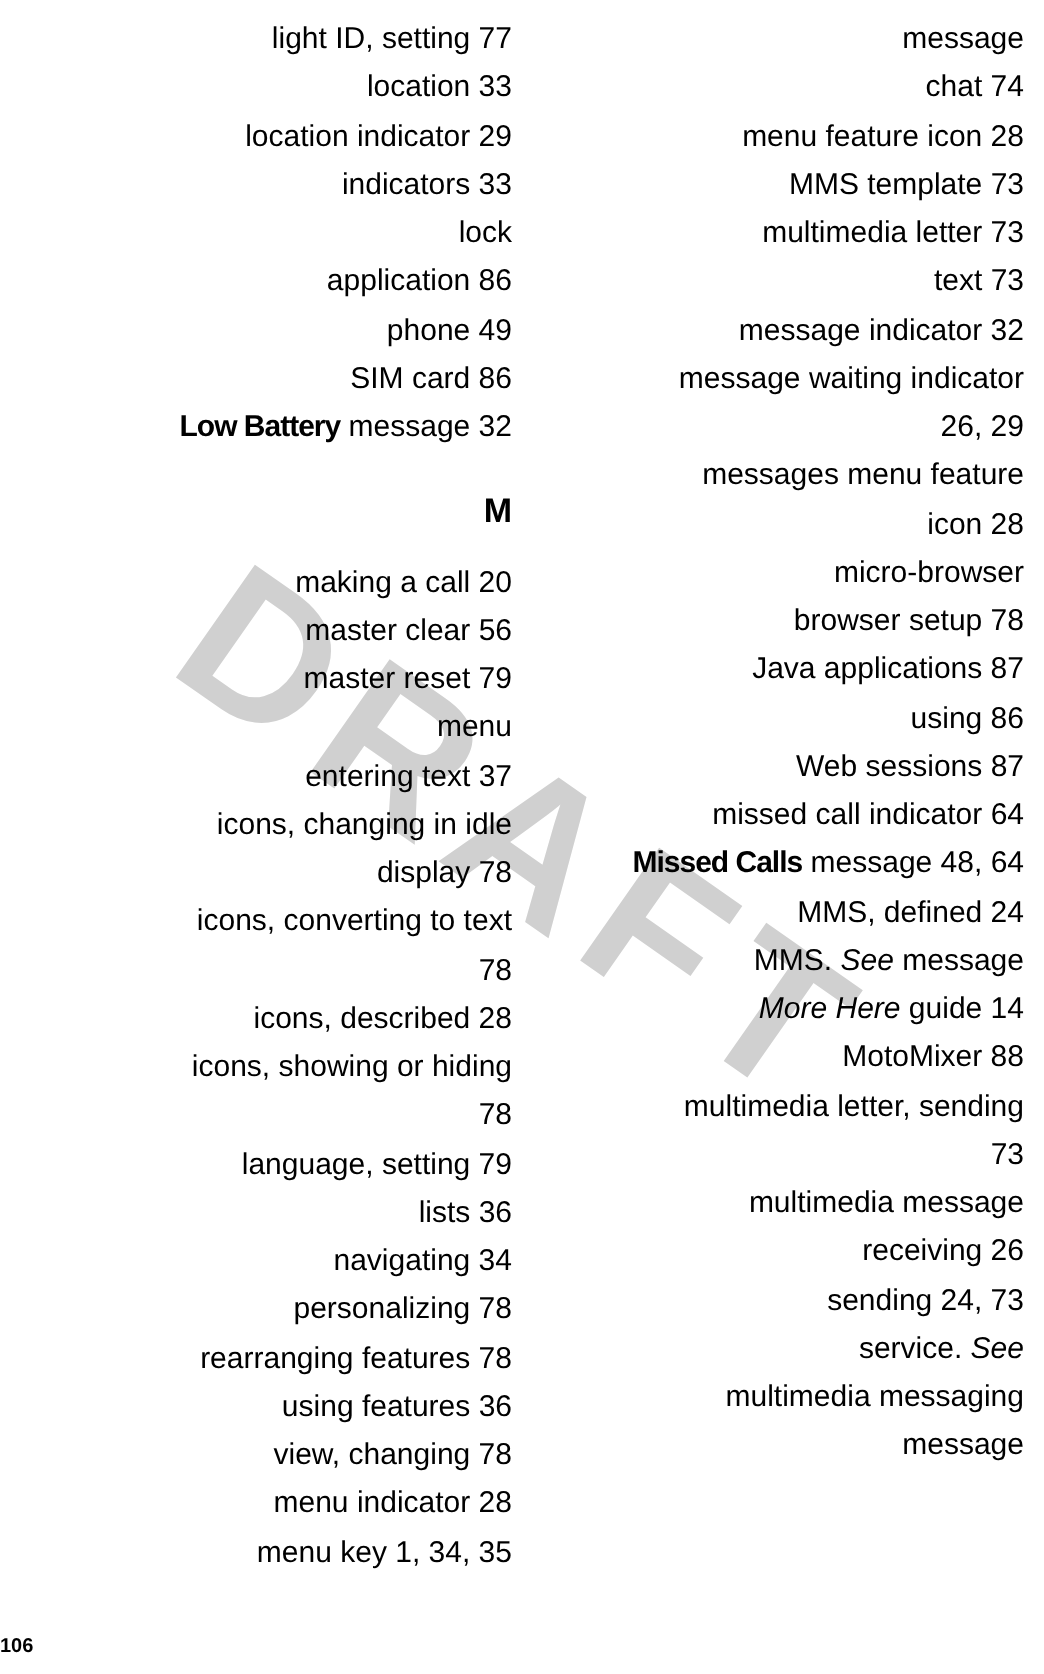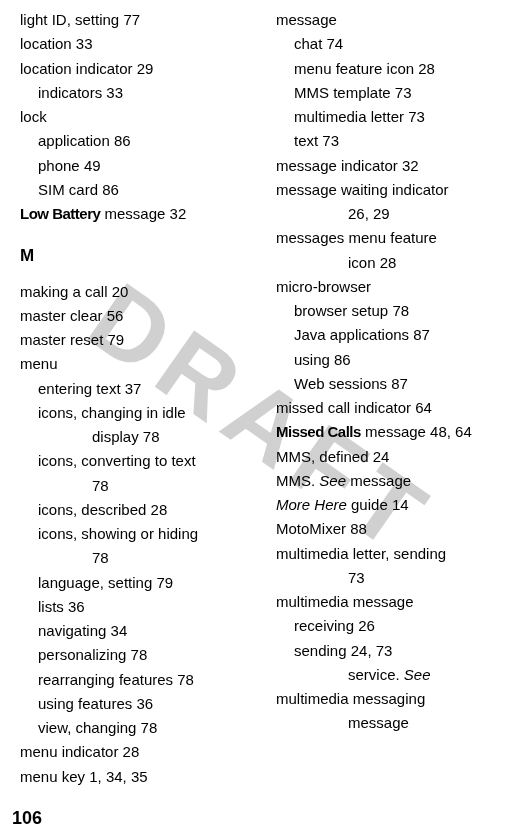--- a/index.html
+++ b/index.html
@@ -27,20 +27,21 @@
       letter-spacing: 10px;
       z-index: 0;
       pointer-events: none;
     }
     .content {
       position: relative;
       z-index: 1;
       display: flex;
       padding: 8px 10px 0 20px;
       gap: 20px;
+      text-align: right;
     }
     .column {
       flex: 1;
       line-height: 1.55;
     }
     .entry {
       margin-bottom: 1px;
     }
     .sub1 {
       padding-left: 18px;
@@ -60,23 +61,23 @@
       font-stretch: condensed;
       letter-spacing: -0.5px;
     }
     .italic {
       font-style: italic;
       margin-top: 40px;
     }
     .page-number {
       position: absolute;
       bottom: 8px;
-      left: 12px;
+      left: 0;
       font-weight: bold;
-      font-size: 18px;
+      font-size: 10px;
     }
   </style>
 </head>
 <body>
 
 <div class="watermark">DRAFT</div>
 
 <div class="content">
   <div class="column" id="left-col">
 

